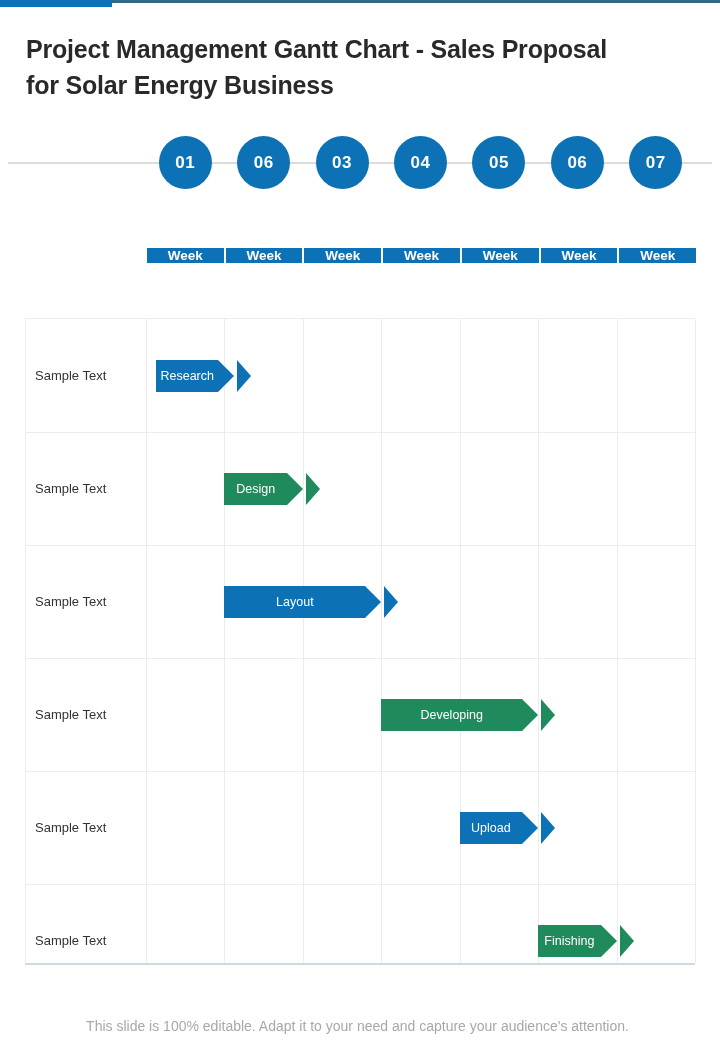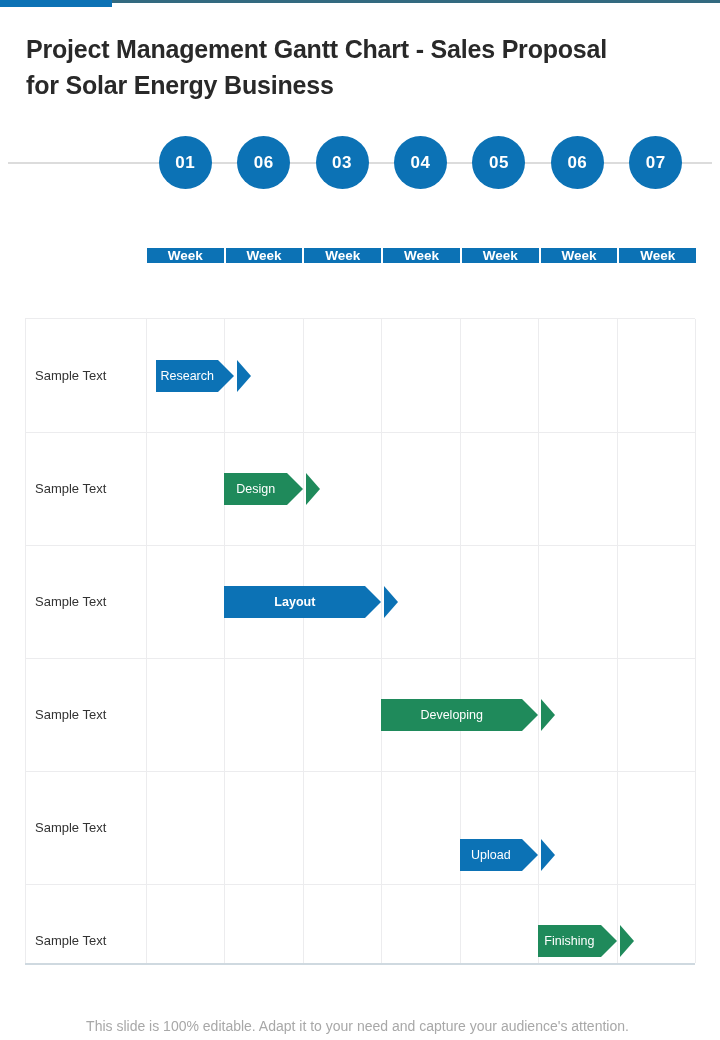--- a/index.html
+++ b/index.html
@@ -189,21 +189,21 @@
           <div class="bar-body" style="width: 62.4286px; background: rgb(31, 138, 91);">
             <span>Design</span>
           </div>
           <div class="bar-tip" style="border-left: 16px solid rgb(31, 138, 91);"></div>
           <div class="bar-chev" style="border-left: 14px solid rgb(31, 138, 91);"></div>
         </div>
       </div>
       <div class="grid-row-line" style="top: 226px; background: rgb(236, 236, 238);"></div>
       <div class="task-row" style="top: 226px;">
         <div class="task-label" style="color: rgb(51, 51, 51);">Sample Text</div>
-        <div class="bar-wrap" style="left: 199.429px; font-weight: bold;">
+        <div class="bar-wrap" style="left: 199.429px;">
           <div class="bar-body" style="width: 140.857px; background: rgb(12, 114, 181);">
             <span>Layout</span>
           </div>
           <div class="bar-tip" style="border-left: 16px solid rgb(12, 114, 181);"></div>
           <div class="bar-chev" style="border-left: 14px solid rgb(12, 114, 181);"></div>
         </div>
       </div>
       <div class="grid-row-line" style="top: 339px; background: rgb(236, 236, 238);"></div>
       <div class="task-row" style="top: 339px;">
         <div class="task-label" style="color: rgb(51, 51, 51);">Sample Text</div>
@@ -211,21 +211,21 @@
           <div class="bar-body" style="width: 140.857px; background: rgb(31, 138, 91);">
             <span>Developing</span>
           </div>
           <div class="bar-tip" style="border-left: 16px solid rgb(31, 138, 91);"></div>
           <div class="bar-chev" style="border-left: 14px solid rgb(31, 138, 91);"></div>
         </div>
       </div>
       <div class="grid-row-line" style="top: 452px; background: rgb(236, 236, 238);"></div>
       <div class="task-row" style="top: 452px;">
         <div class="task-label" style="color: rgb(51, 51, 51);">Sample Text</div>
-        <div class="bar-wrap" style="left: 434.714px; margin-top: 27px;">
+        <div class="bar-wrap" style="left: 434.714px;">
           <div class="bar-body" style="width: 62.4286px; background: rgb(12, 114, 181);">
             <span>Upload</span>
           </div>
           <div class="bar-tip" style="border-left: 16px solid rgb(12, 114, 181);"></div>
           <div class="bar-chev" style="border-left: 14px solid rgb(12, 114, 181);"></div>
         </div>
       </div>
       <div class="grid-row-line" style="top: 565px; background: rgb(236, 236, 238);"></div>
       <div class="task-row" style="top: 565px;">
         <div class="task-label" style="color: rgb(51, 51, 51);">Sample Text</div>

